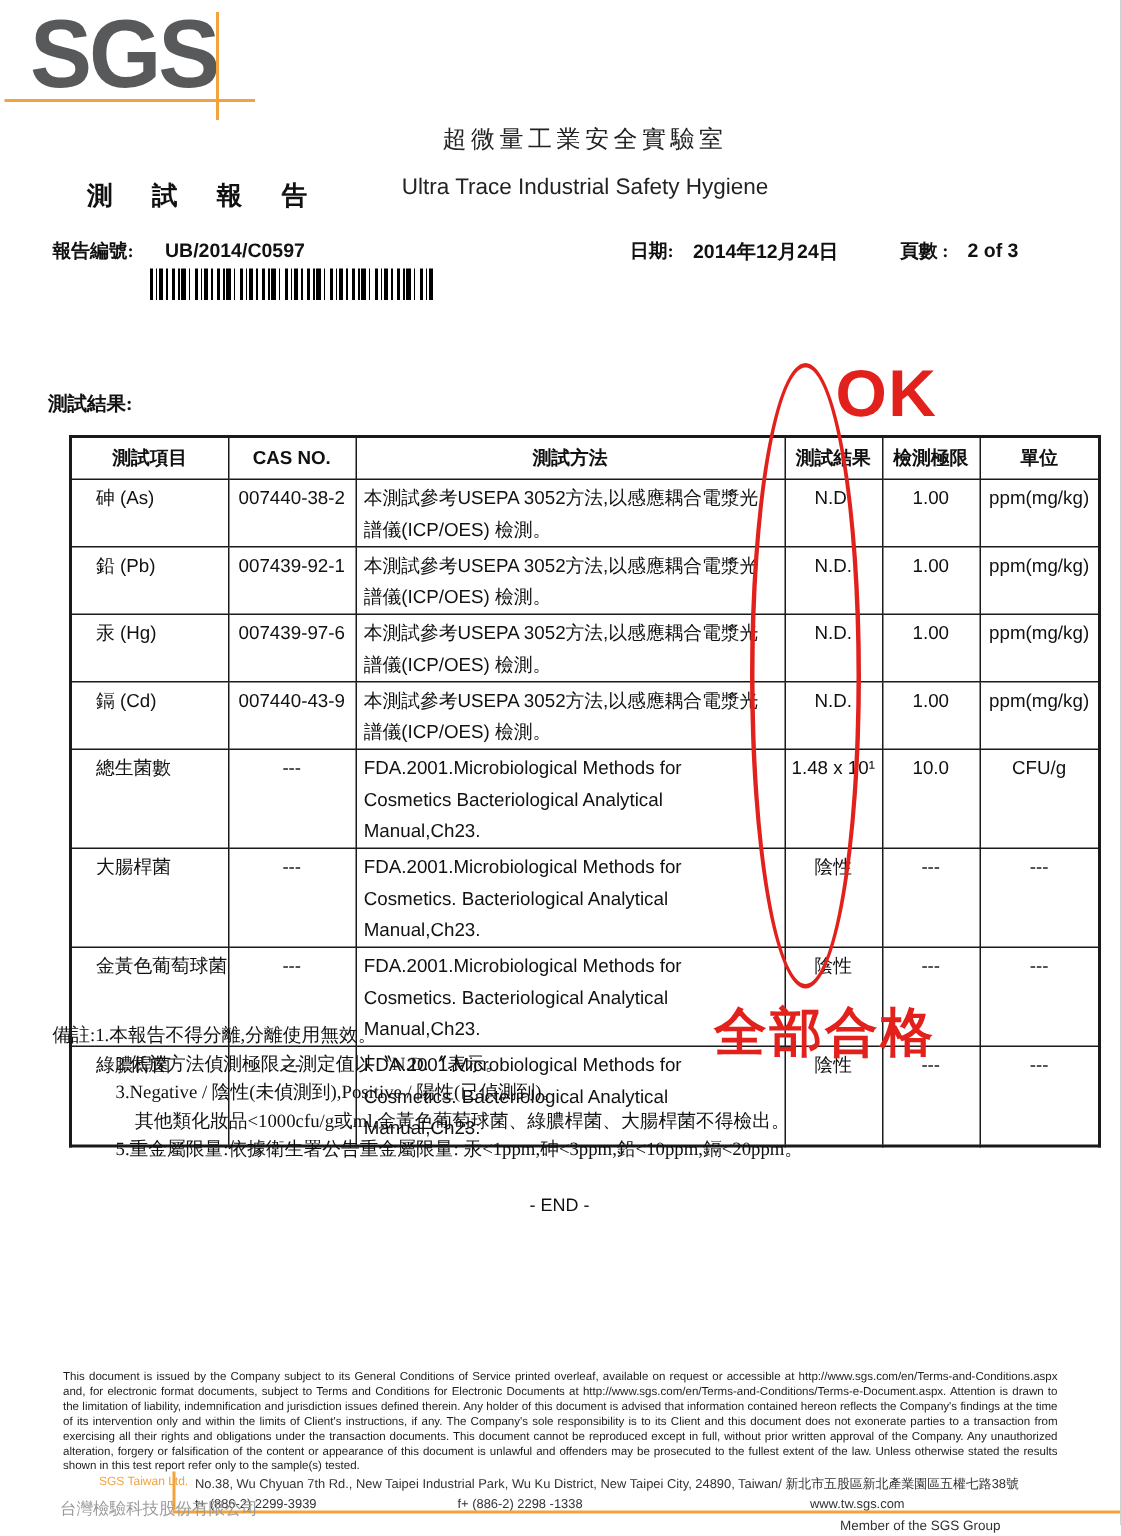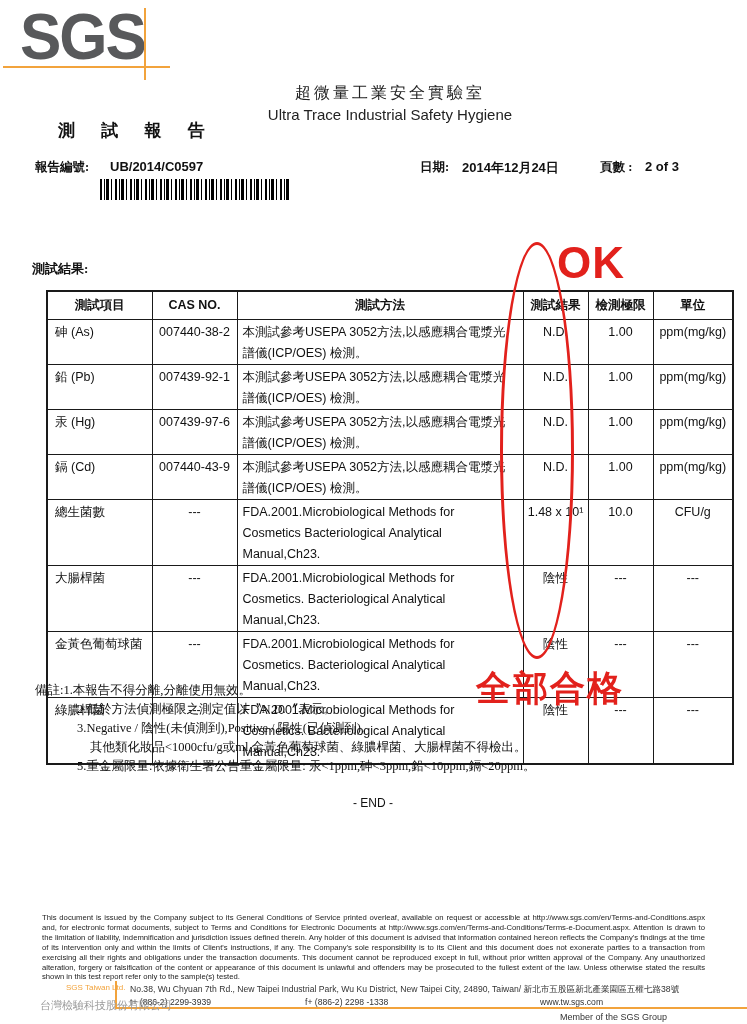--- a/index.html
+++ b/index.html
@@ -13,21 +13,21 @@
     position:absolute; left:20px; top:0px;
     font-family:"Liberation Sans", sans-serif; font-weight:700;
     font-size:62px; letter-spacing:-2px; color:#58595b;
     transform:scaleY(1.04); transform-origin:top left;
   }
   .logo-hline { position:absolute; left:3px; top:66px; width:167px; height:2px; background:#f2a33c; }
   .logo-vline { position:absolute; left:144px; top:8px; width:2px; height:72px; background:#f2a33c; }
   
   .lab-block { position:absolute; left:180px; top:83px; width:420px; text-align:center; }
   .lab-zh { font-family:"Liberation Serif", serif; font-size:16px; letter-spacing:3px; color:#222; }
-  .lab-en { font-family:"Liberation Sans", sans-serif; font-size:15px; color:#222; margin-top:2px; }
+  .lab-en { font-family:"Liberation Sans", sans-serif; font-size:15px; color:#222; margin-top:12px; }
   .report-title {
     position:absolute; left:58px; top:119px;
     font-family:"Liberation Serif", serif; font-weight:700;
     font-size:17px; letter-spacing:11px; color:#111;
   }
   
   .info-label { position:absolute; font-family:"Liberation Serif", serif; font-weight:700; font-size:12.5px; color:#111; }
   .info-value { position:absolute; font-family:"Liberation Sans", sans-serif; font-size:13px; color:#111; }
   .bold { font-weight:700; }
   .barcode {
@@ -51,21 +51,21 @@
   }
   table.results th {
     height:28px; font-family:"Liberation Serif", serif; font-weight:700;
     text-align:center; vertical-align:middle;
   }
   table.results th.sans { font-family:"Liberation Sans", sans-serif; }
   table.results td {
     height:43px; vertical-align:top; padding-top:2px;
     font-family:"Liberation Sans", sans-serif; line-height:21px;
   }
-  td.c-item { text-align:left; padding-left:7px; }
+  td.c-item { text-align:left; padding-left:16px; }
   td.c-cas  { text-align:center; }
   td.c-method { text-align:left; padding-left:5px; padding-right:7px; }
   td.c-result, td.c-limit, td.c-unit { text-align:center; }
   
   .ok-annotation {
     position:absolute; left:557px; top:238px;
     font-family:"Liberation Sans", sans-serif; font-weight:700;
     font-size:44px; color:#e2211c; letter-spacing:1px;
   }
   .result-circle {

